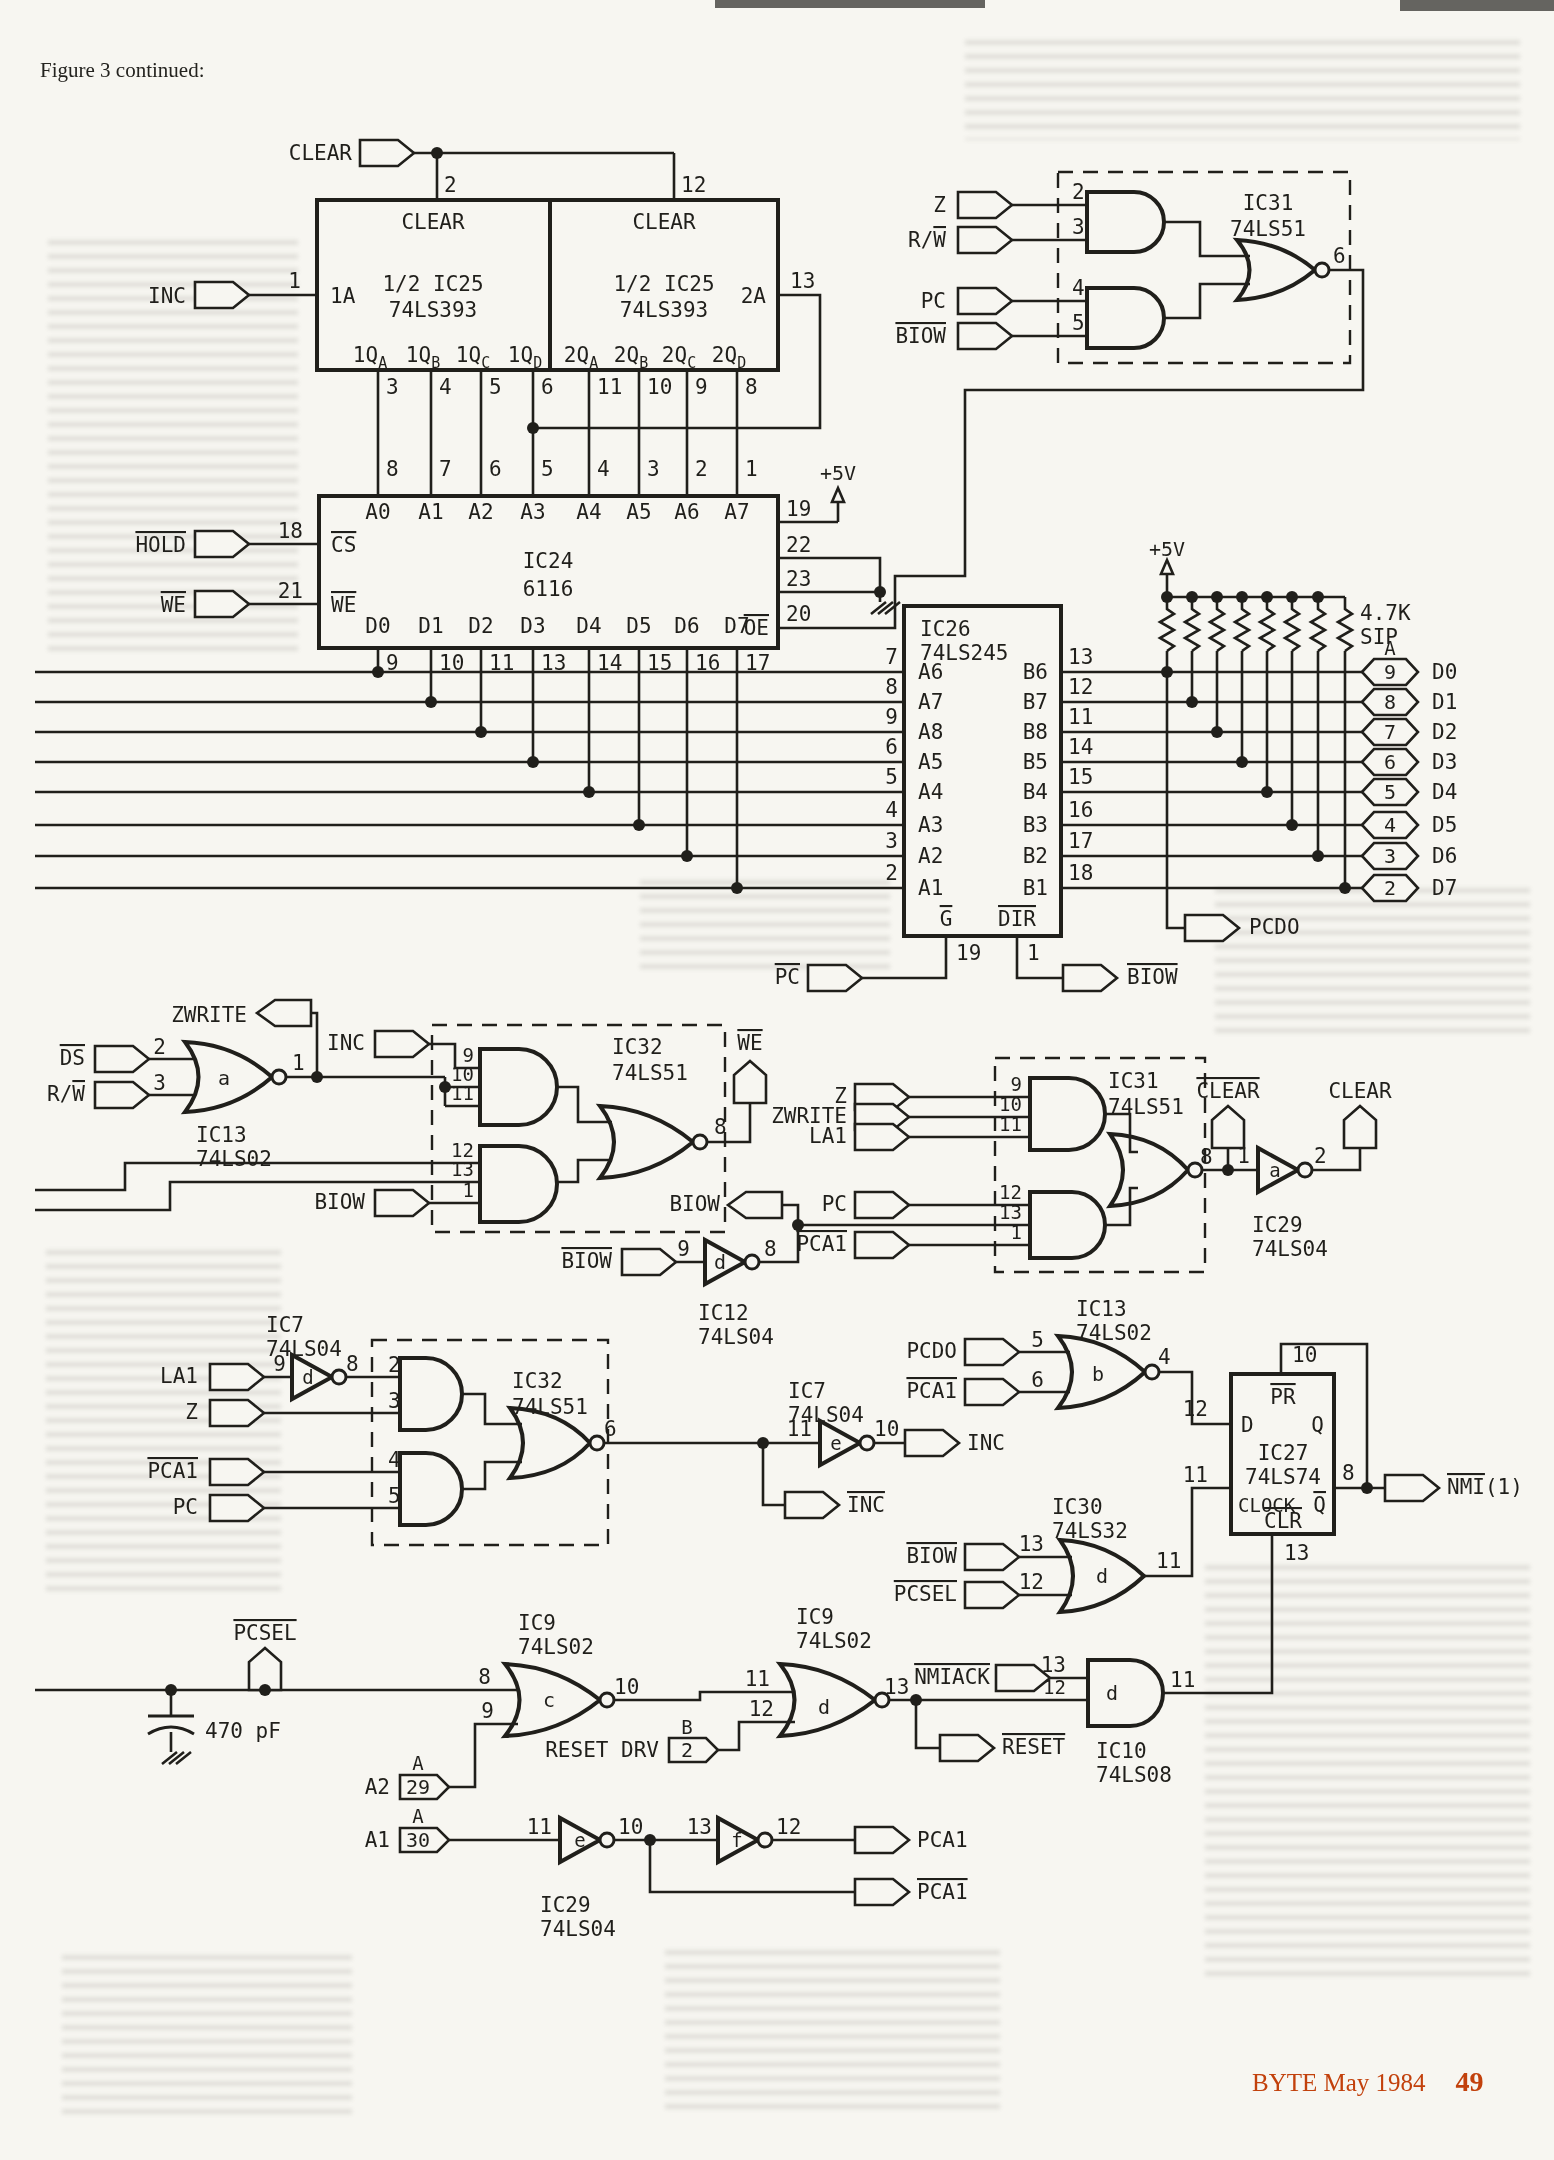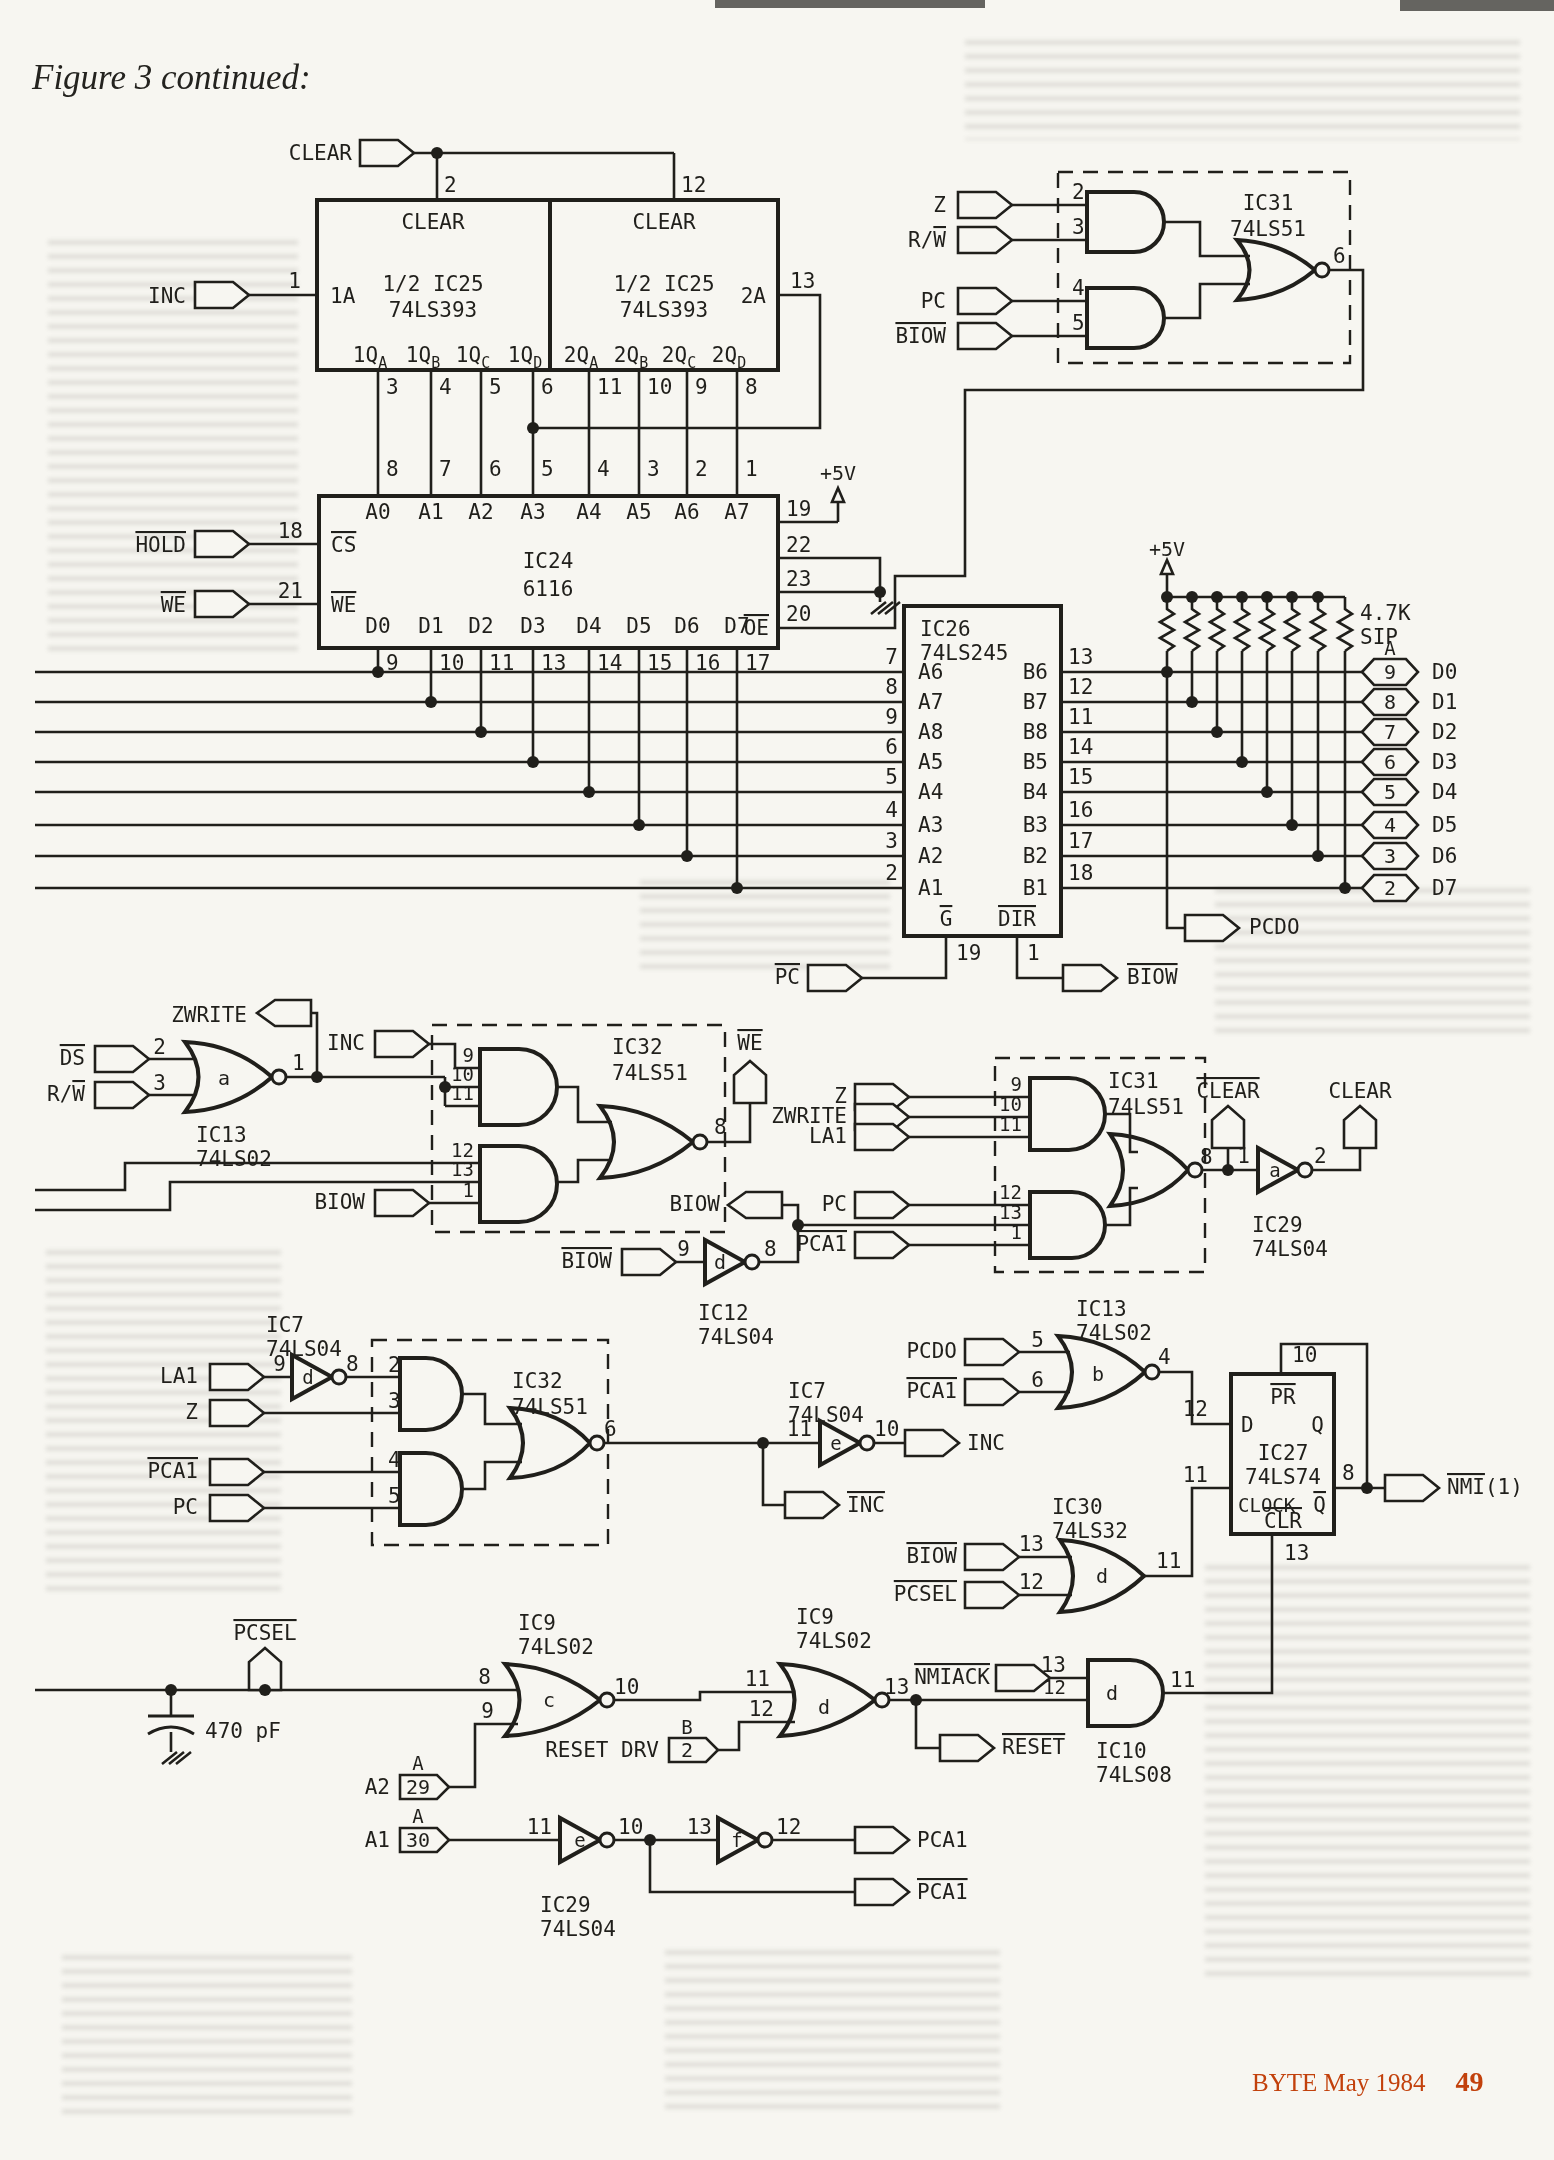--- a/index.html
+++ b/index.html
@@ -7,22 +7,22 @@
         font-family:"DejaVu Sans Mono",monospace;}
   #schem{position:absolute;left:0;top:0;}
   svg text{fill:#201f1b;font-family:"DejaVu Sans Mono",monospace;}
   .ov{text-decoration:overline;}
   .w{stroke:#201f1b;stroke-width:2.6;fill:none;}
   .g{stroke:#201f1b;stroke-width:4;fill:none;}
   .dash{stroke:#201f1b;stroke-width:2.4;fill:none;stroke-dasharray:15 10;}
   .tag{stroke:#201f1b;stroke-width:2.6;fill:#f7f6f1;}
   .dot{fill:#201f1b;stroke:none;}
   .bub{stroke:#201f1b;stroke-width:3;fill:#f7f6f1;}
-  #caption{position:absolute;left:32px;top:58px;font-family:"Liberation Serif",serif;
-           font-style:italic;font-size:35px;color:#24231f;}
+  #caption{position:absolute;left:40px;top:58px;font-family:"Liberation Serif",serif;
+           font-size:21px;color:#24231f;}
   #footer{position:absolute;left:1252px;top:2066px;font-family:"Liberation Serif",serif;
           font-size:25px;color:#c2410c;display:flex;align-items:baseline;}
   #footer .pg{font-weight:bold;font-size:28px;margin-left:30px;text-align:center;}
   .ghost{position:absolute;background:repeating-linear-gradient(180deg,rgba(110,108,100,.40) 0 5px,rgba(0,0,0,0) 5px 14px);
          filter:blur(2px);opacity:.42;pointer-events:none;}
   .artifact{position:absolute;background:#4b4a46;opacity:.85;}
 </style>
 </head>
 <body>
 

